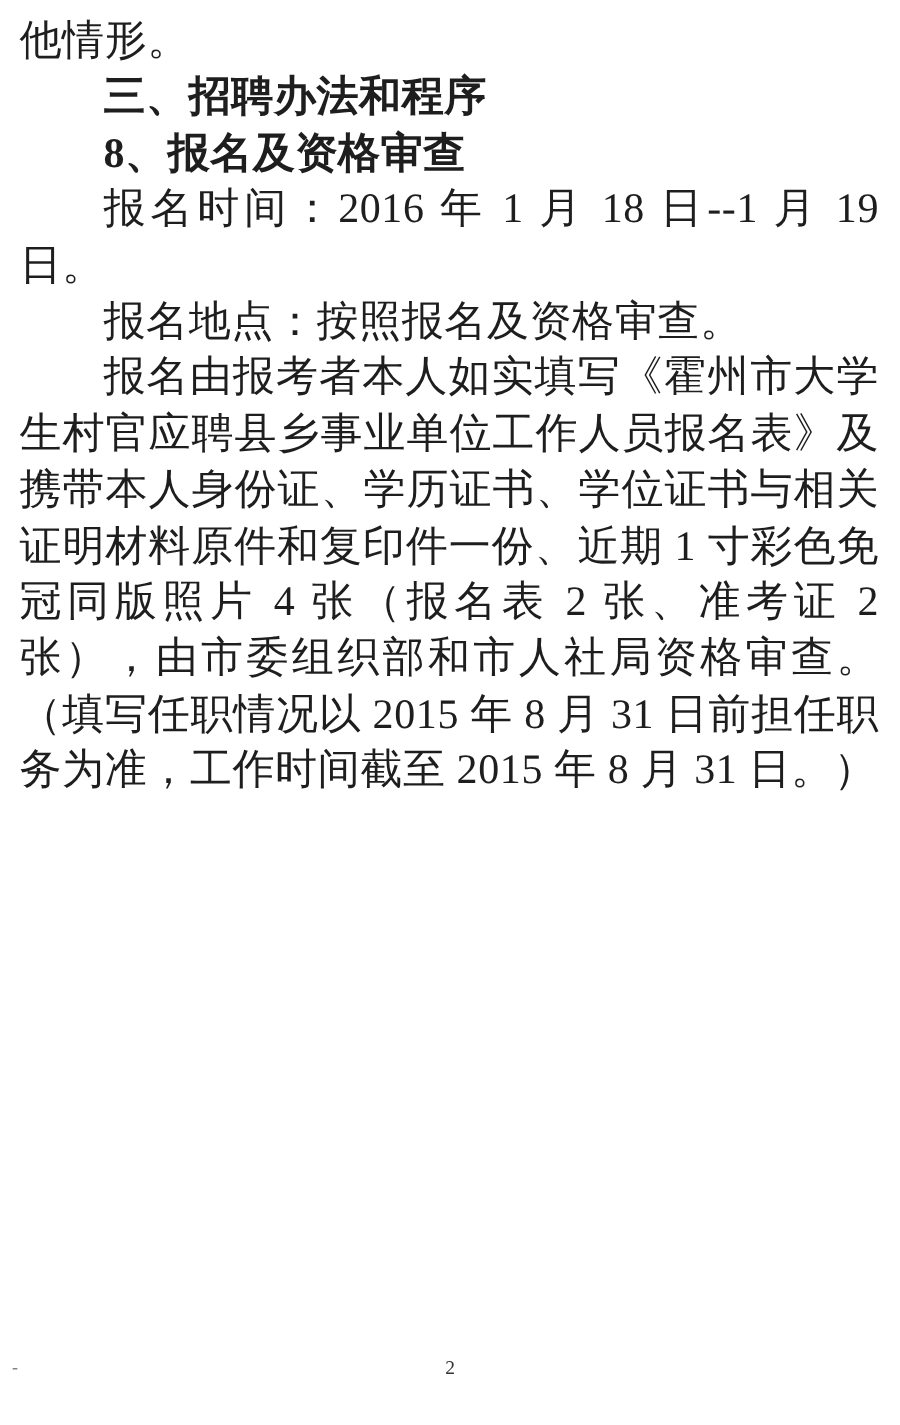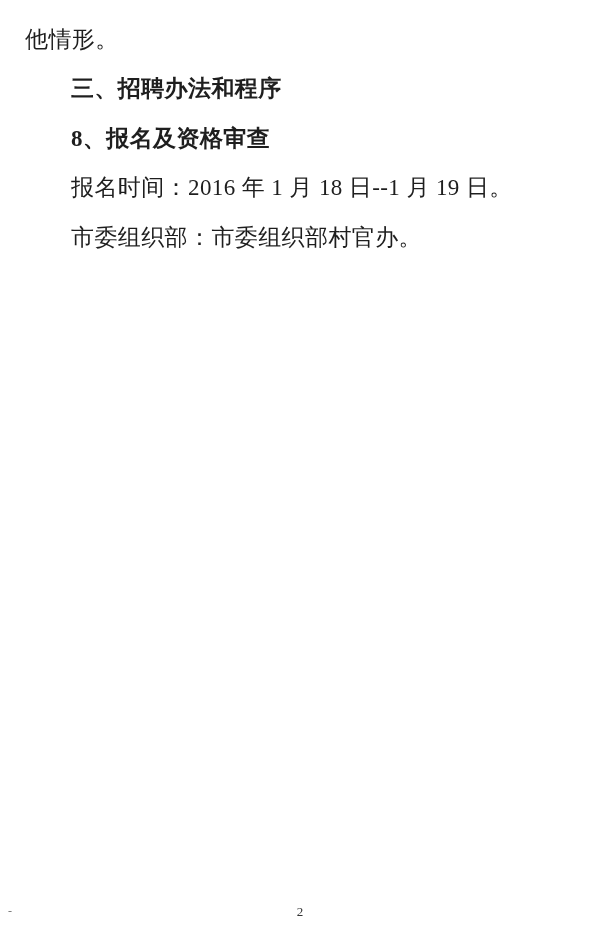--- a/index.html
+++ b/index.html
@@ -16,22 +16,22 @@
     font-family: "Liberation Serif", "DejaVu Serif", serif;
     color: #1e1e1e;
   }
   .content {
     position: absolute;
     top: 9px;
     left: 13px;
     right: 14px;
   }
   .content p {
-    margin: 12px;
-    font-size: 23px;
+    margin: 0;
+    font-size: 28px;
     line-height: 37.4px;
     letter-spacing: 0.4px;
     text-align: justify;
     text-justify: inter-ideograph;
     word-break: break-all;
   }
   .indent {
     text-indent: 2em;
   }
   .heading {
@@ -60,18 +60,19 @@
 </style>
 </head>
 <body>
 
 <div class="page">
   <div class="content">
     <p class="body">他情形。</p>
     <p class="heading indent">三、招聘办法和程序</p>
     <p class="heading indent">8、报名及资格审查</p>
     <p class="body indent">报名时间：2016 年 1 月 18 日--1 月 19 日。</p>
-    <p class="body indent">市委组织部：市委组织部村官办。</p>
+    <p class="body indent">报名地点：按照报名及资格审查。</p>
+    <p class="body indent">报名由报考者本人如实填写《霍州市大学生村官应聘县乡事业单位工作人员报名表》及携带本人身份证、学历证书、学位证书与相关证明材料原件和复印件一份、近期 1 寸彩色免冠同版照片 4 张（报名表 2 张、准考证 2 张），由市委组织部和市人社局资格审查。（填写任职情况以 2015 年 8 月 31 日前担任职务为准，工作时间截至 2015 年 8 月 31 日。）</p>
   </div>
 
   <span class="footer-dash">-</span>
   <div class="footer-page">2</div>
 </div>
 
 </body></html>

